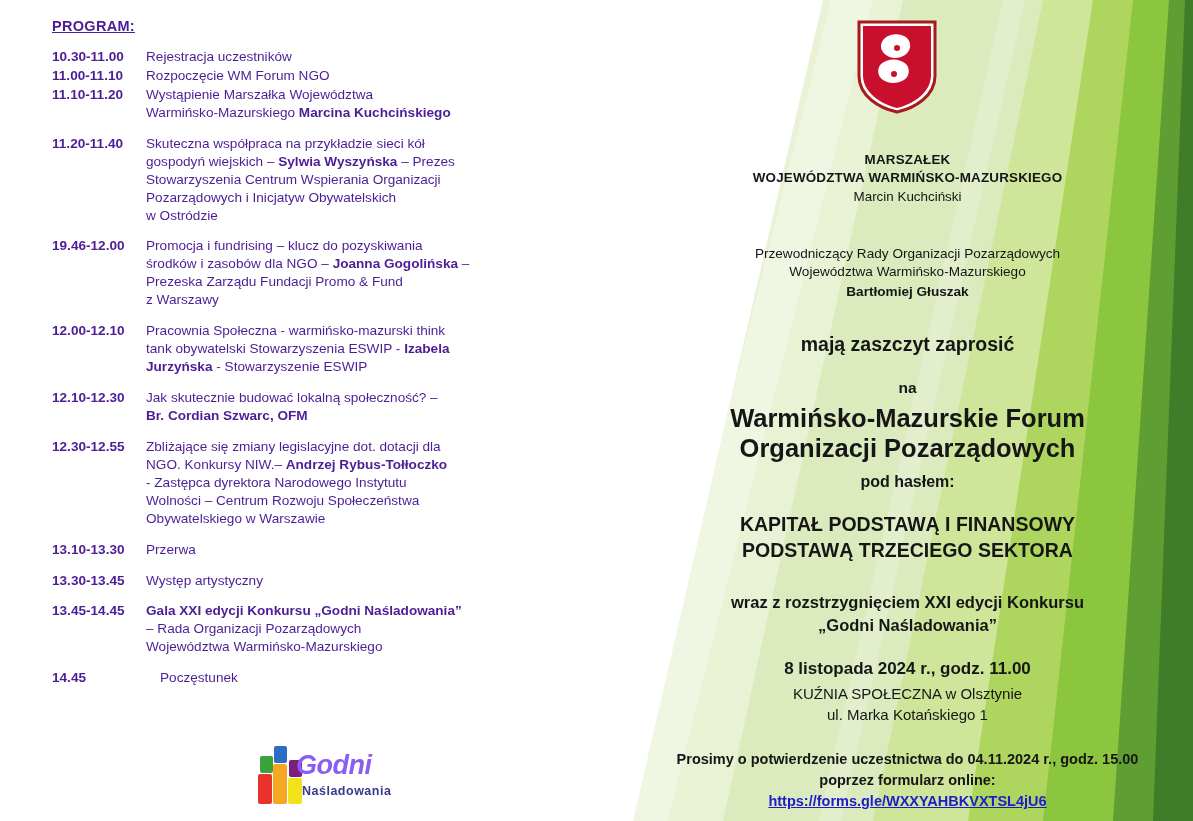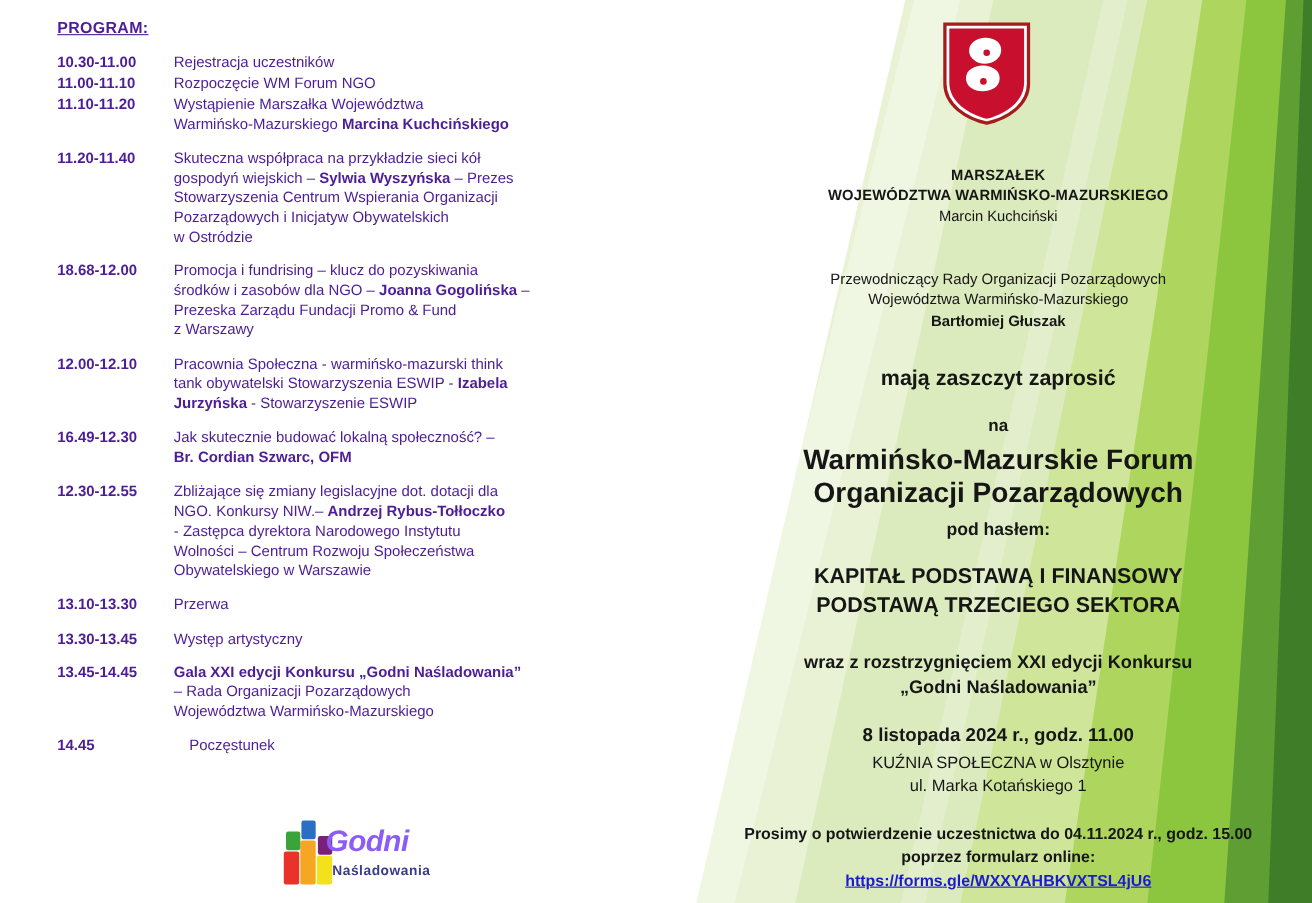--- a/index.html
+++ b/index.html
@@ -50,21 +50,21 @@
   }
   .prog-item.tight { margin-bottom: 1px; }
   .prog-time {
     flex: 0 0 auto;
     font-weight: bold;
     white-space: nowrap;
     padding-right: 8px;
     min-width: 94px;
   }
   .prog-time.wide { min-width: 108px; }
-  .prog-text { flex: 1 1 auto; margin-left: 12px; }
+  .prog-text { flex: 1 1 auto; }
   .prog-text b { font-weight: bold; }
 
   
   .logo {
     position: absolute;
     left: 258px; top: 742px;
     width: 130px; height: 72px;
   }
   .logo .blocks { position: absolute; left: 0; top: 2px; width: 44px; height: 60px; }
   .logo .blk { position: absolute; border-radius: 2px; }
@@ -162,29 +162,29 @@
         </div>
         <div class="prog-item">
           <div class="prog-time">11.10-11.20</div>
           <div class="prog-text">Wystąpienie Marszałka Województwa<br>Warmińsko-Mazurskiego <b>Marcina Kuchcińskiego</b></div>
         </div>
         <div class="prog-item">
           <div class="prog-time">11.20-11.40</div>
           <div class="prog-text">Skuteczna współpraca na przykładzie sieci kół<br>gospodyń wiejskich – <b>Sylwia Wyszyńska</b> – Prezes<br>Stowarzyszenia Centrum Wspierania Organizacji<br>Pozarządowych i Inicjatyw Obywatelskich<br>w Ostródzie</div>
         </div>
         <div class="prog-item">
-          <div class="prog-time">18.68-12.00</div>
+          <div class="prog-time">19.46-12.00</div>
           <div class="prog-text">Promocja i fundrising – klucz do pozyskiwania<br>środków i zasobów dla NGO – <b>Joanna Gogolińska</b> –<br>Prezeska Zarządu Fundacji Promo &amp; Fund<br>z Warszawy</div>
         </div>
         <div class="prog-item">
           <div class="prog-time">12.00-12.10</div>
           <div class="prog-text">Pracownia Społeczna - warmińsko-mazurski think<br>tank obywatelski Stowarzyszenia ESWIP - <b>Izabela<br>Jurzyńska</b> - Stowarzyszenie ESWIP</div>
         </div>
         <div class="prog-item">
-          <div class="prog-time">16.49-12.30</div>
+          <div class="prog-time">12.10-12.30</div>
           <div class="prog-text">Jak skutecznie budować lokalną społeczność? –<br><b>Br. Cordian Szwarc, OFM</b></div>
         </div>
         <div class="prog-item">
           <div class="prog-time">12.30-12.55</div>
           <div class="prog-text">Zbliżające się zmiany legislacyjne dot. dotacji dla<br>NGO. Konkursy NIW.– <b>Andrzej Rybus-Tołłoczko</b><br>- Zastępca dyrektora Narodowego Instytutu<br>Wolności – Centrum Rozwoju Społeczeństwa<br>Obywatelskiego w Warszawie</div>
         </div>
         <div class="prog-item">
           <div class="prog-time">13.10-13.30</div>
           <div class="prog-text">Przerwa</div>
         </div>

